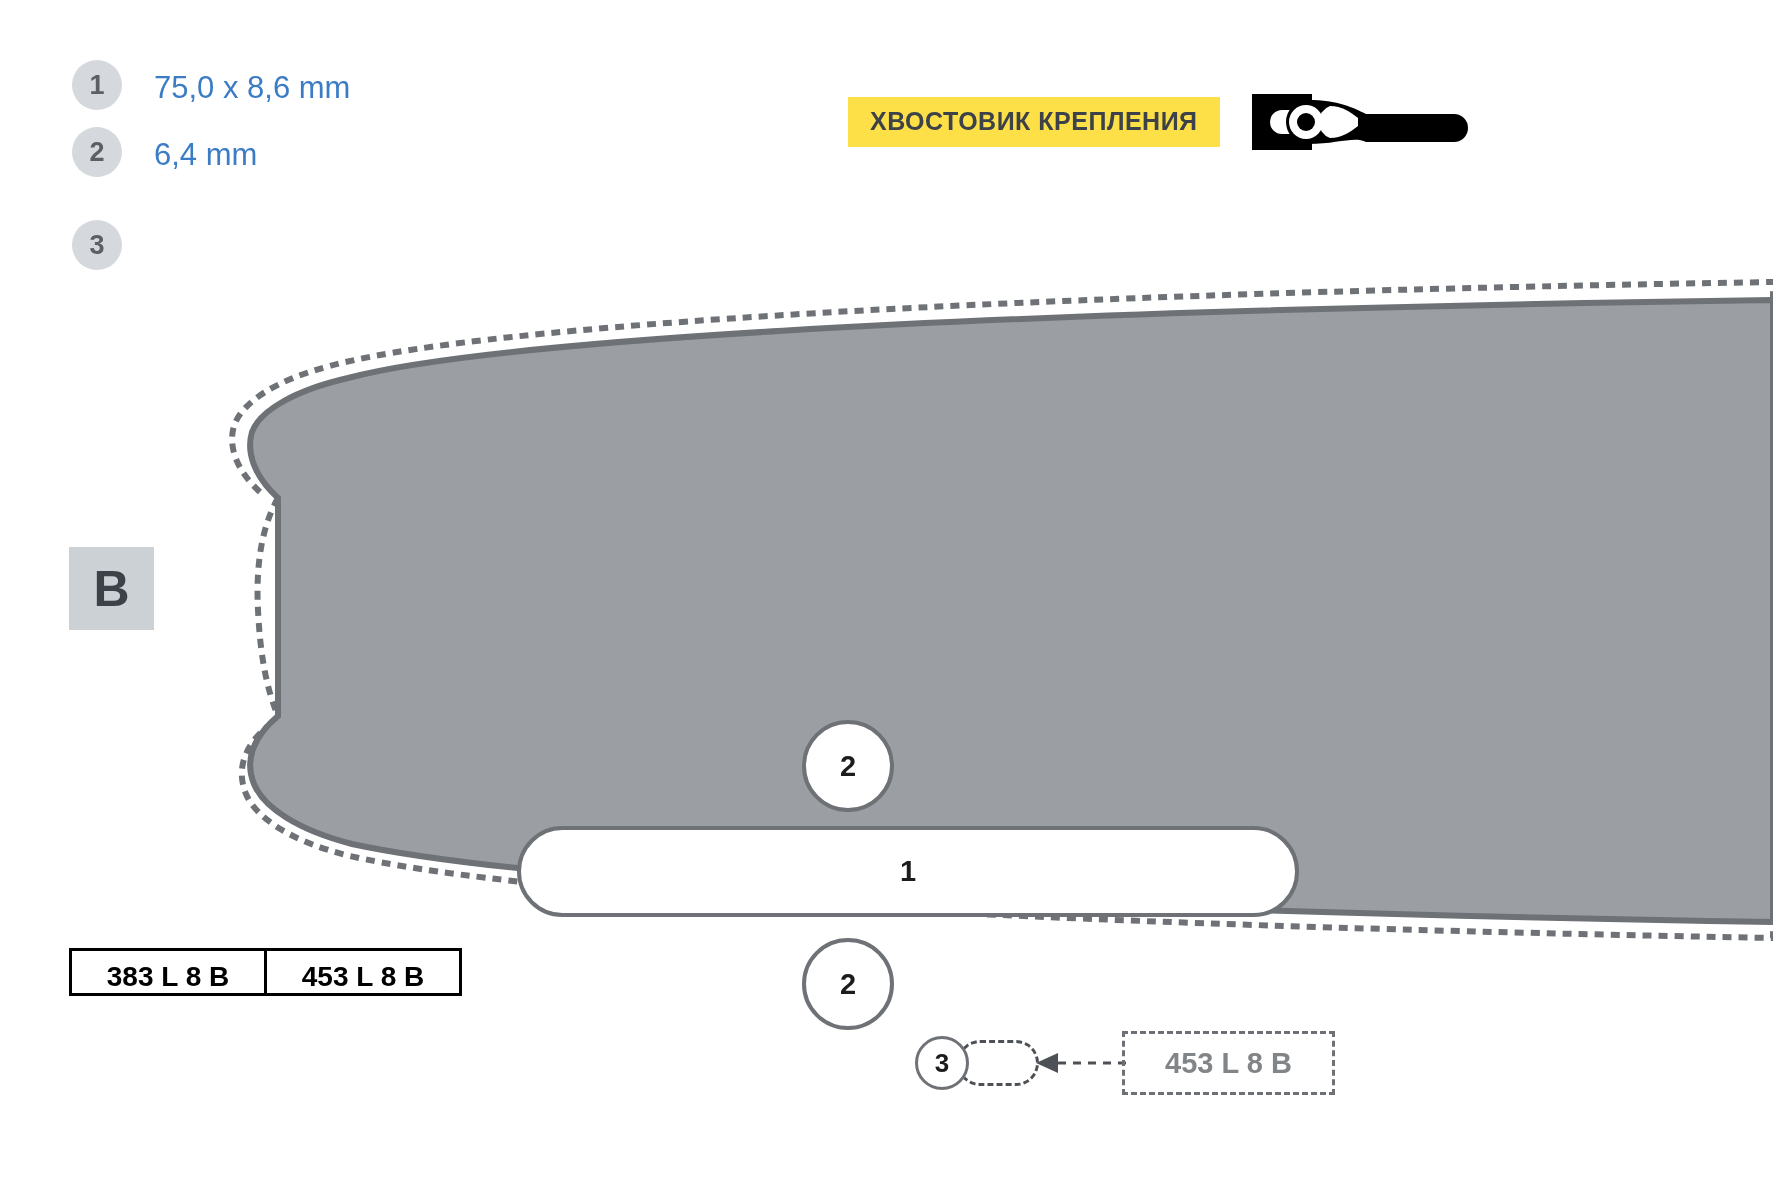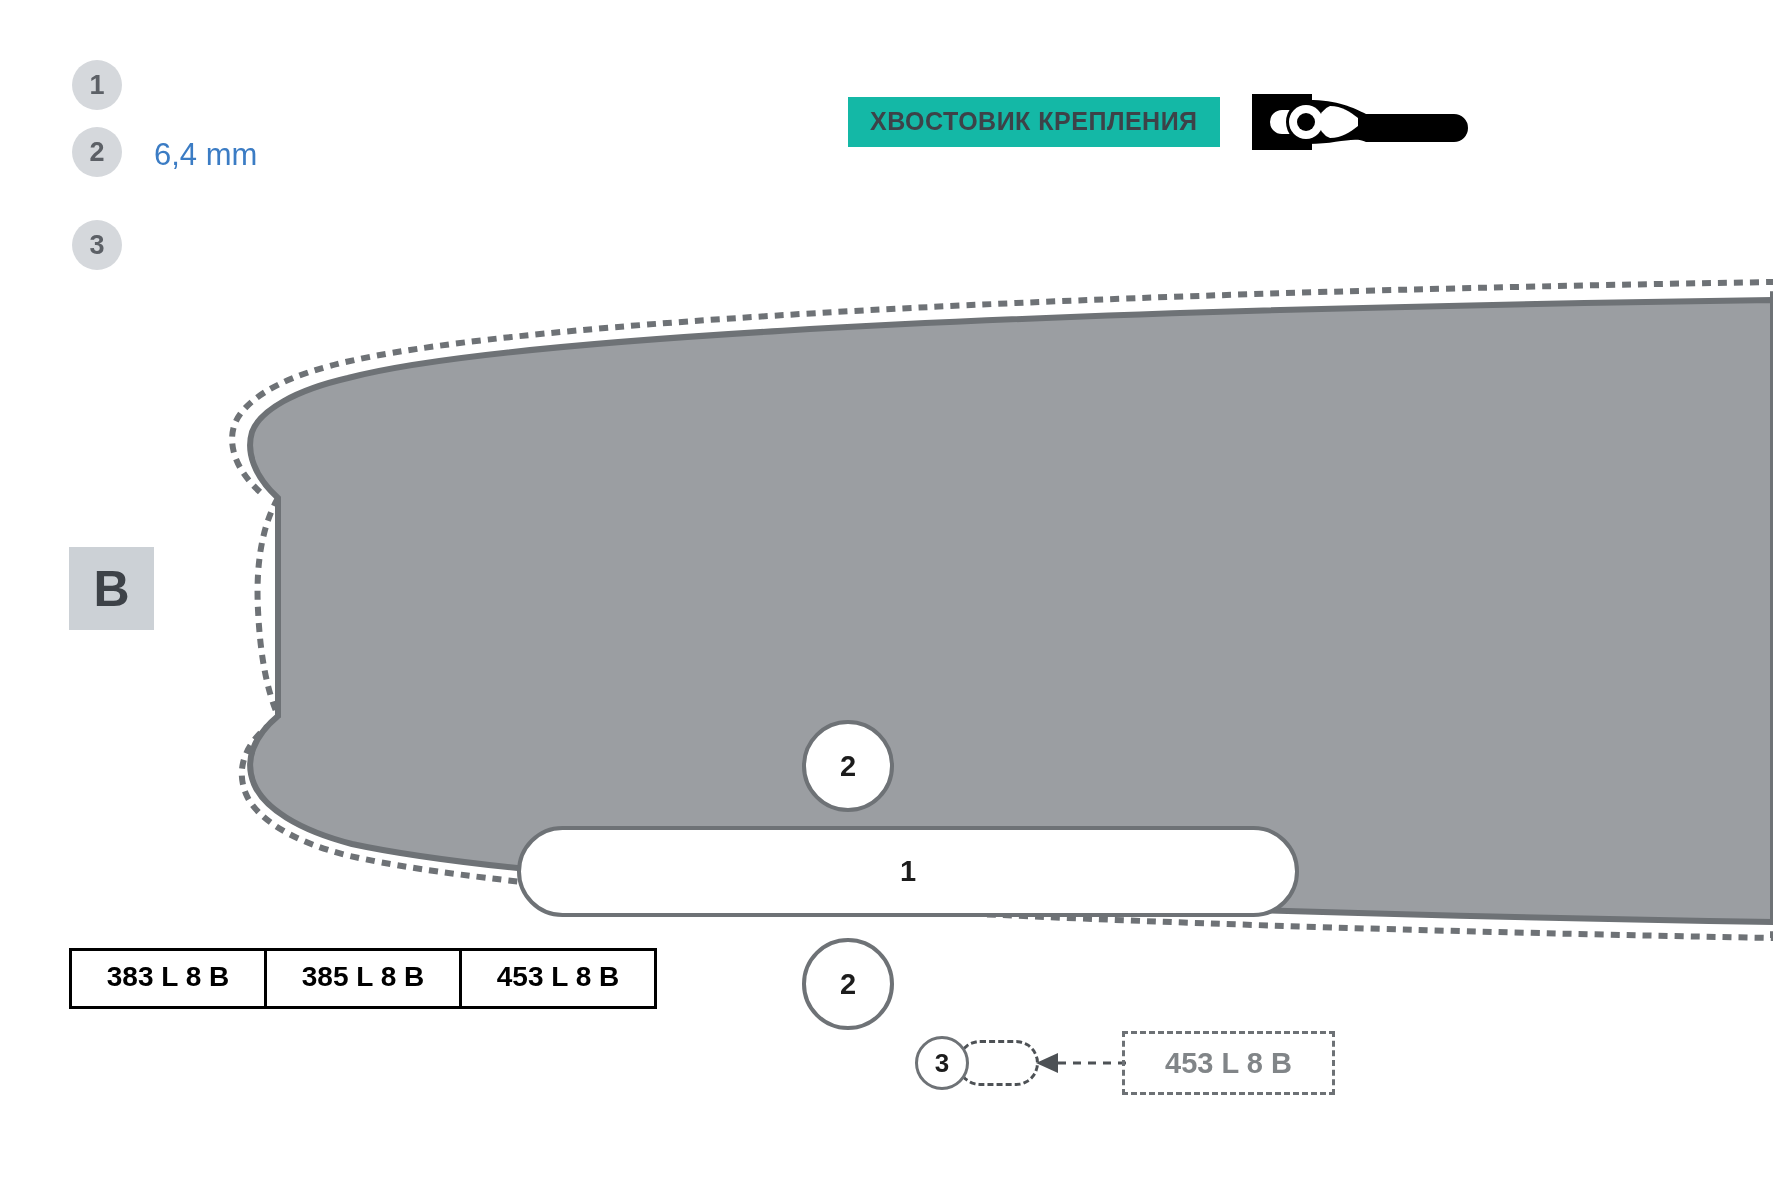--- a/index.html
+++ b/index.html
@@ -60,21 +60,21 @@
 
   
   .mount-tag {
     position: absolute;
     left: 848px;
     top: 90px;
     display: flex;
     align-items: center;
   }
   .mount-label {
-    background: #14b8a6;
+    background: #fde047;
     color: #3d4248;
     font-size: 25px;
     font-weight: bold;
     letter-spacing: 0.5px;
     padding: 12px 22px 13px 22px;
     line-height: 1;
   }
   .mount-icon {
     margin-left: 26px;
     width: 225px;
@@ -197,39 +197,40 @@
   
   .partnum-table {
     position: absolute;
     left: 69px;
     top: 948px;
     display: flex;
     border: 3px solid #000000;
     box-sizing: border-box;
   }
   .partnum-cell {
-    padding: 10px 26px 13px 26px;
+    padding: 10px 26px 0 26px;
     font-size: 28px;
     font-weight: bold;
     color: #000000;
     border-right: 3px solid #000000;
     text-align: center;
     min-width: 140px;
   }
   .partnum-cell:last-child { border-right: none; }
 </style>
 </head>
 <body>
 
 <div class="stage">
 
   <div class="legend">
 
     <div class="legend-row">
       <div class="legend-badge">1</div>
+      <div class="legend-text">75,0 x 8,6 mm</div>
     </div>
 
     <div class="legend-row">
       <div class="legend-badge">2</div>
       <div class="legend-text">6,4 mm</div>
     </div>
 
     <div class="legend-row">
       <div class="legend-badge shift-down">3</div>
     </div>
@@ -299,17 +300,16 @@
         <path d="M4 17 L26 7 L26 27 Z" fill="#4d5155"></path>
       </svg>
     </div>
     <div class="callout-box">
       <span>453 L 8 B</span>
     </div>
   </div>
 
   <div class="partnum-table">
     <div class="partnum-cell">383 L 8 B</div>
-    <div class="partnum-cell">385 L 8 B</div>
     <div class="partnum-cell">453 L 8 B</div>
   </div>
 
 </div>
 
 </body></html>

